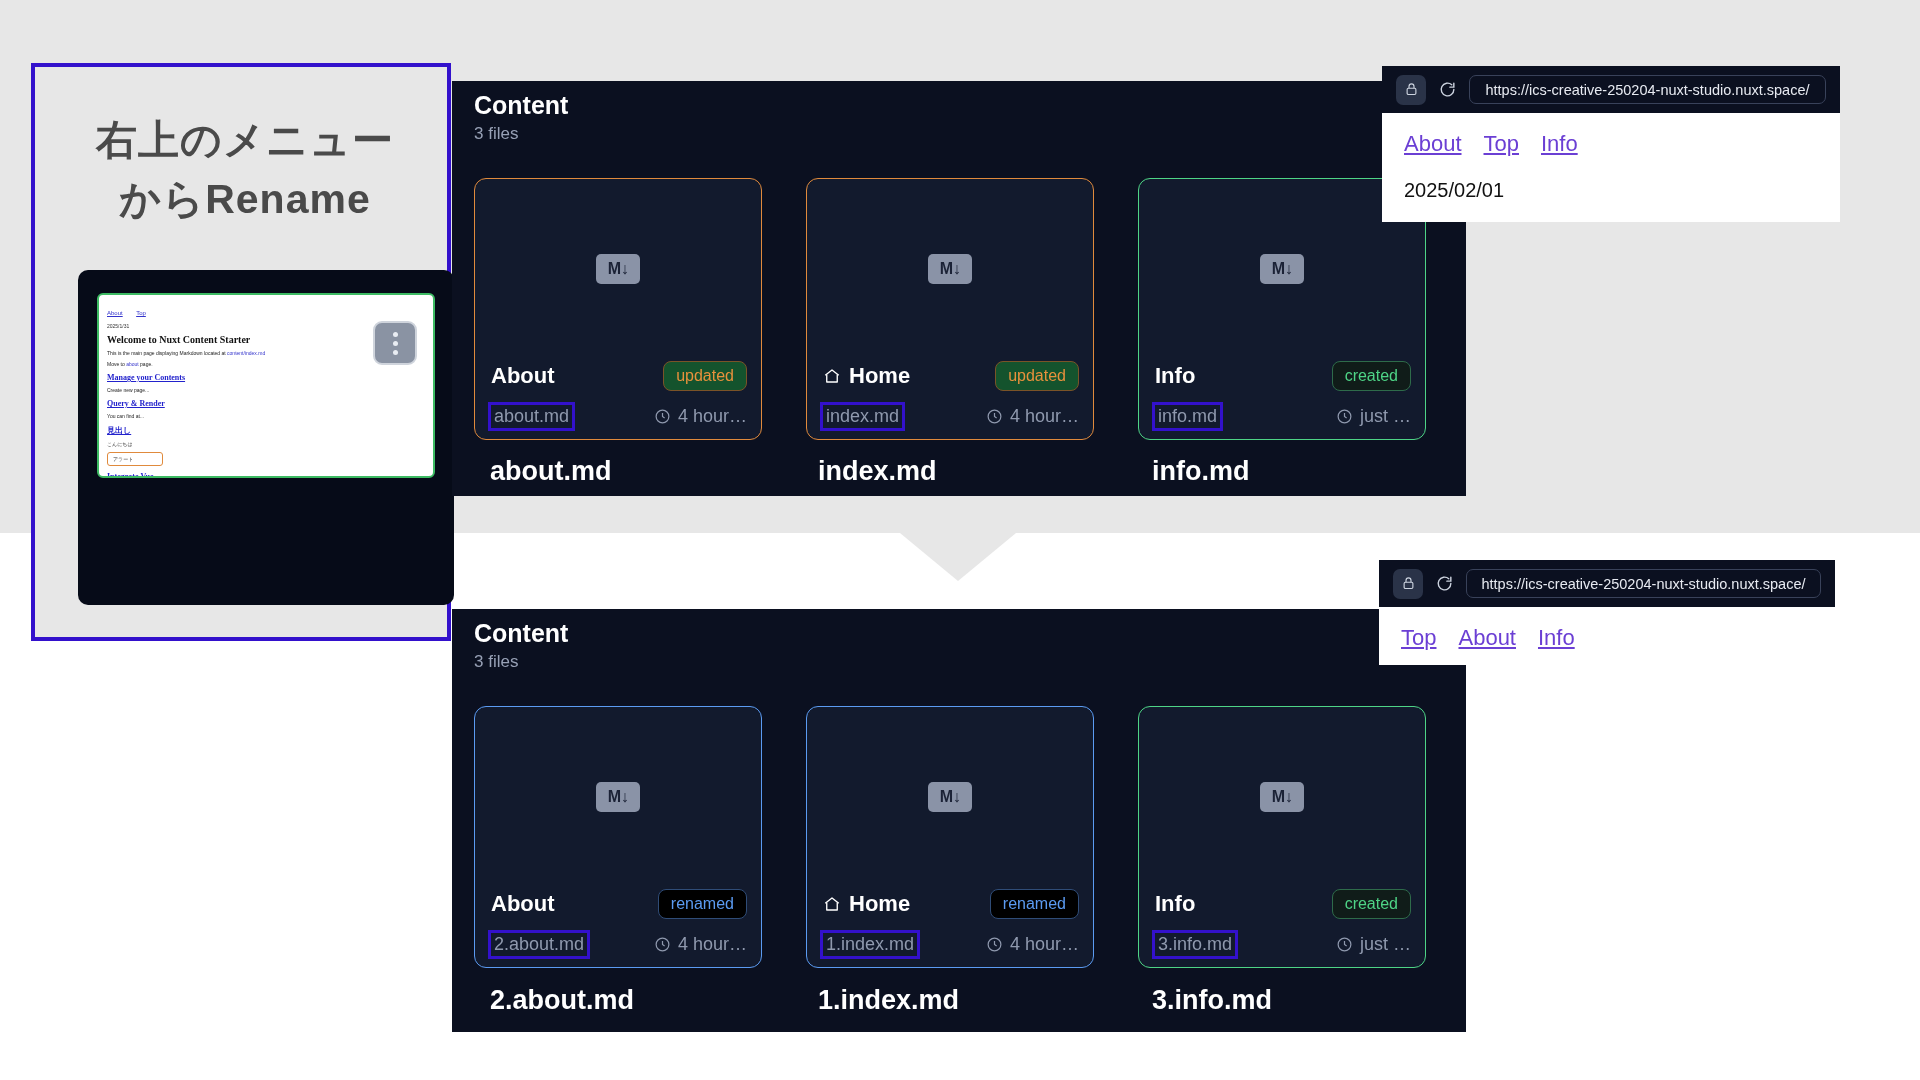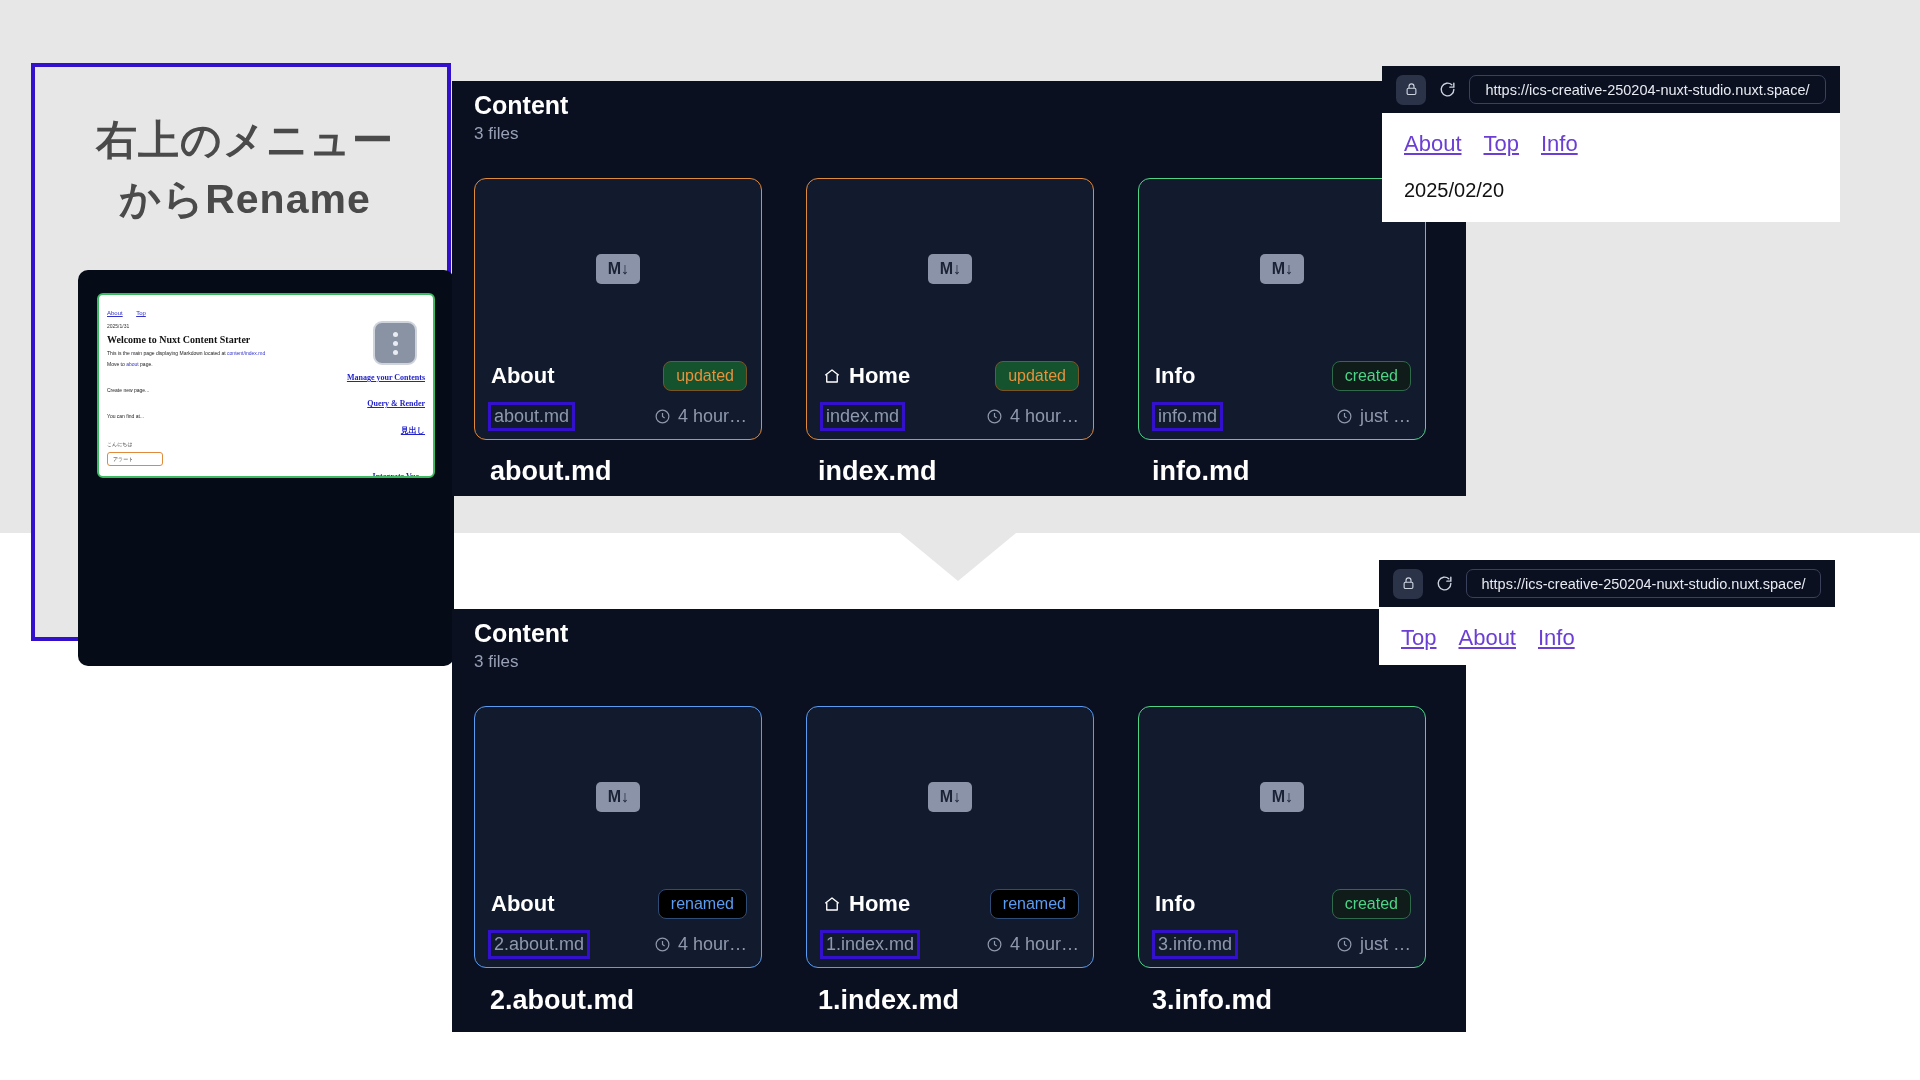--- a/index.html
+++ b/index.html
@@ -53,41 +53,41 @@
     font-weight: bold;
     line-height: 1.45;
     color: #4a4a4a;
     letter-spacing: 1px;
   }
 
   
   .mini-shot {
     position: absolute;
     left: 43px; top: 203px;
-    width: 376px; height: 396px;
+    width: 376px; height: 335px;
     background: #060b18;
     border-radius: 10px;
     overflow: hidden;
   }
   .mini-doc {
     position: absolute;
     left: 19px; top: 23px;
     width: 338px; height: 185px;
     background: #ffffff;
     border: 2px solid #3dbb63;
     border-radius: 6px;
     overflow: hidden;
     padding: 6px 8px;
   }
   .mini-doc .mnav { font-size: 6px; color: #3333cc; text-decoration: underline; margin-right: 9px; }
   .mini-doc .mdate { font-size: 5px; color: #333; margin-top: 4px; }
   .mini-doc .mh1 { font-size: 10px; font-weight: bold; color: #111; margin-top: 5px; font-family: "Liberation Serif", serif;}
   .mini-doc .mp { font-size: 5px; color: #222; margin-top: 5px; }
   .mini-doc .mp a { color: #3333cc; }
-  .mini-doc .mh2 { font-size: 8px; font-weight: bold; color: #2222cc; text-decoration: underline; margin-top: 6px; font-family: "Liberation Serif", serif; text-align: right;}
+  .mini-doc .mh2 { font-size: 8px; font-weight: bold; color: #2222cc; text-decoration: underline; margin-top: 6px; font-family: "Liberation Serif", serif;}
   .mini-doc .malert {
     margin-top: 5px; border: 1px solid #e08a3c; border-radius: 3px;
     padding: 3px 5px; font-size: 5px; color: #333; width: 56px;
   }
 
   .mini-kebab {
     position: absolute;
     left: 295px; top: 51px;
     width: 44px; height: 44px;
     background: #8a93a3;
@@ -368,21 +368,21 @@
           <path d="M20 4v5h-5"></path>
         </svg>
       <div class="url-field">https://ics-creative-250204-nuxt-studio.nuxt.space/</div>
     </div>
     <div class="bbody">
       <div class="bnav">
         <a>About</a>
         <a>Top</a>
         <a>Info</a>
       </div>
-      <div class="bdate">2025/02/20</div>
+      <div class="bdate">2025/02/01</div>
     </div>
   </div>
 
   <div class="studio" style="left:452px; top:609px; width:1014px; height:423px;">
     <div class="studio-head-title" style="left:22px; top:10px;">Content</div>
     <div class="studio-head-sub" style="left:22px; top:43px;">3 files</div>
 
     <div class="card" style="left:22px; top:97px; border-color:#5b9bf2;">
       <div class="thumb">
           <div class="md-badge">M↓</div>

